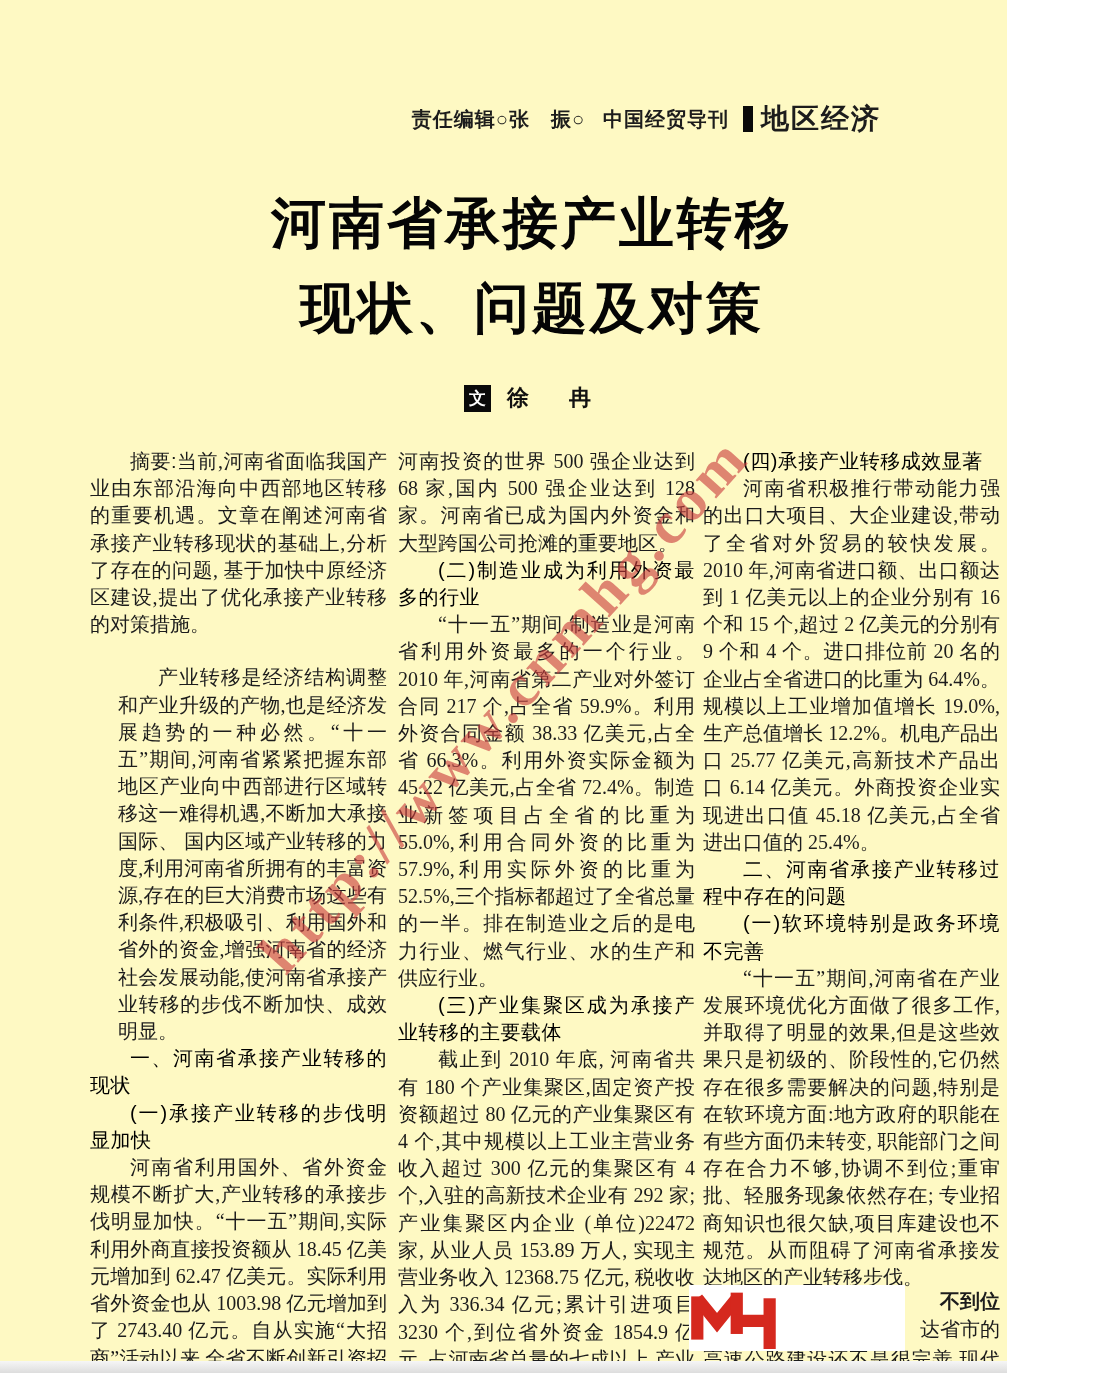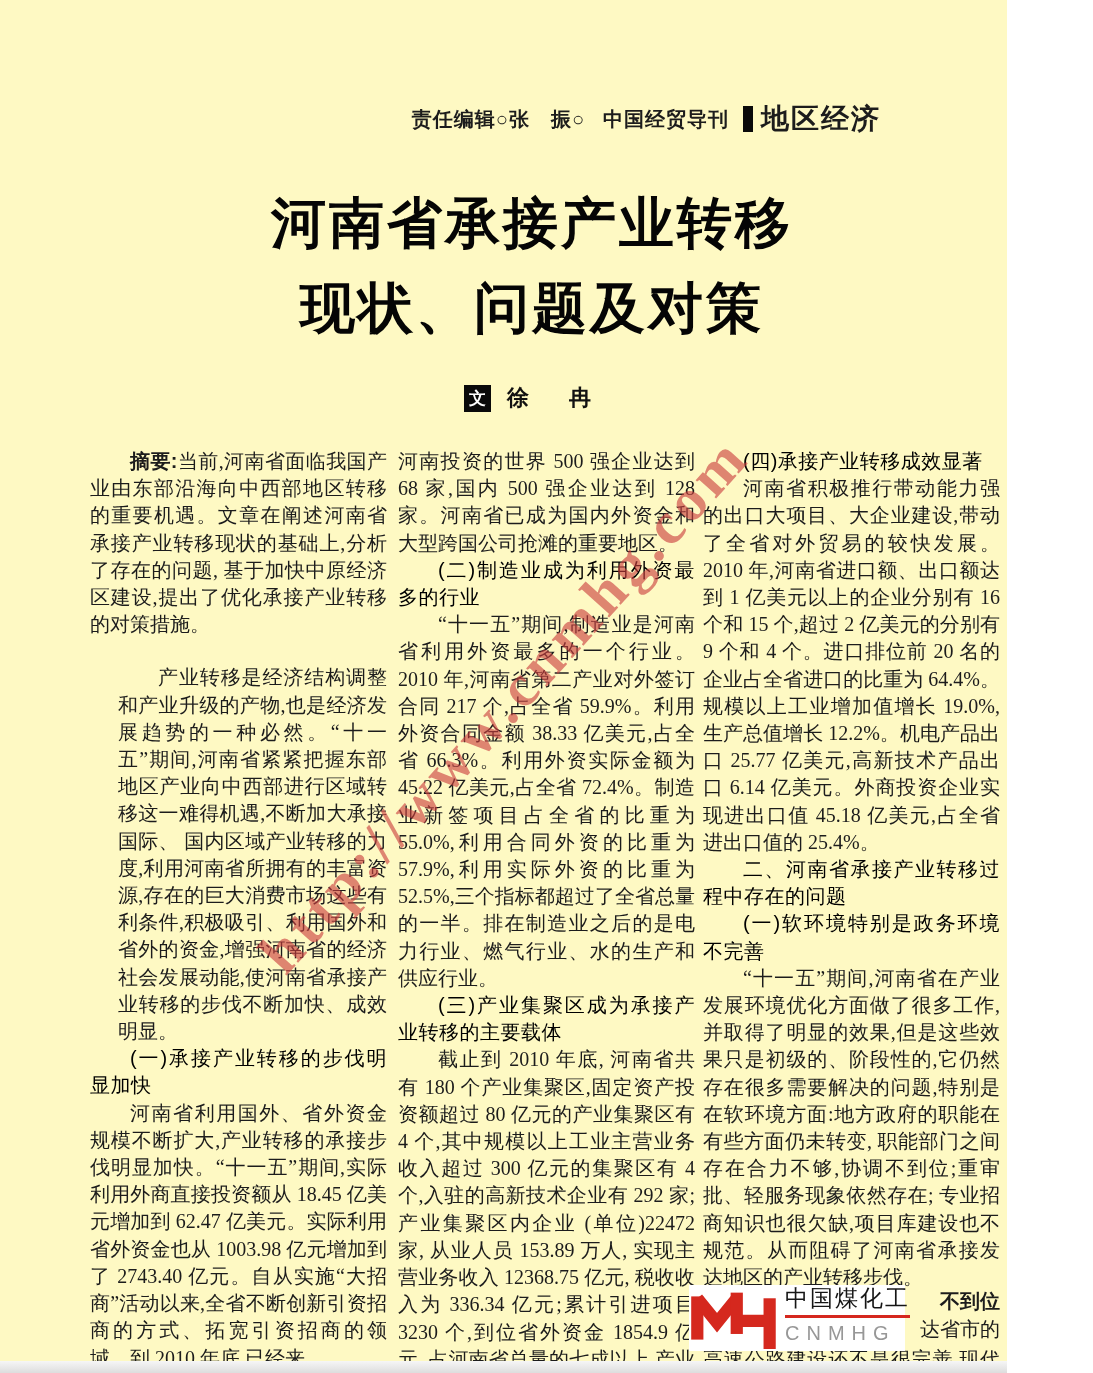--- a/index.html
+++ b/index.html
@@ -27,21 +27,21 @@
   .author-name{font-size:22px;font-weight:bold;letter-spacing:9px;margin-left:16px;color:#111;}
 
   
   .col{position:absolute;top:448px;width:297px;font-size:20px;line-height:27.2px;
        text-align:justify;z-index:1;}
   #c1{left:90px;} #c2{left:398px;} #c3{left:703px;}
   .para{margin:0;text-indent:2em;}
   .cont{text-indent:0;}
   .gap{margin-top:26px;margin-left:28px;}
   .h{font-weight:normal;color:#000;font-family:"Liberation Sans","DejaVu Sans",sans-serif;letter-spacing:0.5px;}
-  .lab{font-weight:bold;font-family:"Liberation Sans","DejaVu Sans",sans-serif;}
+  .lab{font-weight:normal;font-family:"Liberation Sans","DejaVu Sans",sans-serif;}
 
   
   #watermark{position:absolute;left:296px;top:918px;height:68px;transform-origin:0 100%;
              transform:rotate(-48deg);font-size:60px;font-weight:bold;letter-spacing:5px;
              white-space:nowrap;color:rgba(201,62,62,0.62);z-index:4;pointer-events:none;
              font-family:"Liberation Serif","DejaVu Serif",serif;}
 
   
   .logo-zone{position:relative;height:55px;}
   .logo-box{position:absolute;left:-14px;top:-6px;width:216px;height:66px;background:#ffffff;
@@ -79,20 +79,21 @@
   <div id="byline">
     <span class="byline-inner">
       <span class="byline-label">文</span>
       <span class="author-name">徐　冉</span>
     </span>
   </div>
 
   <div id="c1" class="col">
       <p class="para"><b class="lab">摘要:</b><span>当前,河南省面临我国产业由东部沿海向中西部地区转移的重要机遇。文章在阐述河南省承接产业转移现状的基础上,分析了存在的问题, 基于加快中原经济区建设,提出了优化承接产业转移的对策措施。</span></p>
       <p class="para gap">产业转移是经济结构调整和产业升级的产物,也是经济发展趋势的一种必然。“十一五”期间,河南省紧紧把握东部地区产业向中西部进行区域转移这一难得机遇,不断加大承接国际、 国内区域产业转移的力度,利用河南省所拥有的丰富资源,存在的巨大消费市场这些有利条件,积极吸引、利用国外和省外的资金,增强河南省的经济社会发展动能,使河南省承接产业转移的步伐不断加快、成效明显。</p>
+      <p class="para h">一、河南省承接产业转移的现状</p>
       <p class="para h">(一)承接产业转移的步伐明显加快</p>
       <p class="para">河南省利用国外、省外资金规模不断扩大,产业转移的承接步伐明显加快。“十一五”期间,实际利用外商直接投资额从 18.45 亿美元增加到 62.47 亿美元。实际利用省外资金也从 1003.98 亿元增加到了 2743.40 亿元。自从实施“大招商”活动以来,全省不断创新引资招商的方式、拓宽引资招商的领域。到 2010 年底,已经来</p>
     </div>
   <div id="c2" class="col">
       <p class="para cont">河南投资的世界 500 强企业达到 68 家,国内 500 强企业达到 128 家。河南省已成为国内外资金和大型跨国公司抢滩的重要地区。</p>
       <p class="para h">(二)制造业成为利用外资最多的行业</p>
       <p class="para">“十一五”期间,制造业是河南省利用外资最多的一个行业。2010 年,河南省第二产业对外签订合同 217 个,占全省 59.9%。利用外资合同金额 38.33 亿美元,占全省 66.3%。利用外资实际金额为 45.22 亿美元,占全省 72.4%。制造业新签项目占全省的比重为 55.0%,利用合同外资的比重为 57.9%,利用实际外资的比重为 52.5%,三个指标都超过了全省总量的一半。排在制造业之后的是电力行业、燃气行业、水的生产和供应行业。</p>
       <p class="para h">(三)产业集聚区成为承接产业转移的主要载体</p>
       <p class="para">截止到 2010 年底, 河南省共有 180 个产业集聚区,固定资产投资额超过 80 亿元的产业集聚区有 4 个,其中规模以上工业主营业务收入超过 300 亿元的集聚区有 4 个,入驻的高新技术企业有 292 家;产业集聚区内企业 (单位)22472 家, 从业人员 153.89 万人, 实现主营业务收入 12368.75 亿元, 税收收入为 336.34 亿元;累计引进项目 3230 个,到位省外资金 1854.9 亿元, 占河南省总量的七成以上,产业集聚区成为承接产业转移的主要载体。</p>
     </div>
@@ -106,24 +107,20 @@
         <div id="cnmhg-logo" class="logo-box">
     <svg class="logo-mark" width="88" height="62" viewBox="0 0 92 66">
       <g stroke="#d5281e" stroke-width="13" fill="none" stroke-linecap="butt" stroke-linejoin="miter">
         <path d="M8 10 V56"></path>
         <path d="M8 12 L29 38 L50 12"></path>
         <path d="M50 6 V50"></path>
         <path d="M85 12 V66"></path>
         <path d="M50 36 H85"></path>
       </g>
     </svg>
-    <div class="logo-text">
-      <div class="logo-cn">中国煤化工</div>
-      <div class="logo-en">CNMHG</div>
-    </div>
   </div>
         <div class="frag frag-bold">不到位</div>
         <div class="frag frag-plain">达省市的</div>
       </div>
       <p class="para cont">高速公路建设还不是很完善,现代物流业的形式比较单一、 规模比较小、一体化服务的供应商很欠缺,还没有</p>
     </div>
 
   <div id="watermark">http://www.cnmhg.com</div>
 
   <div id="bottom-edge"></div>

